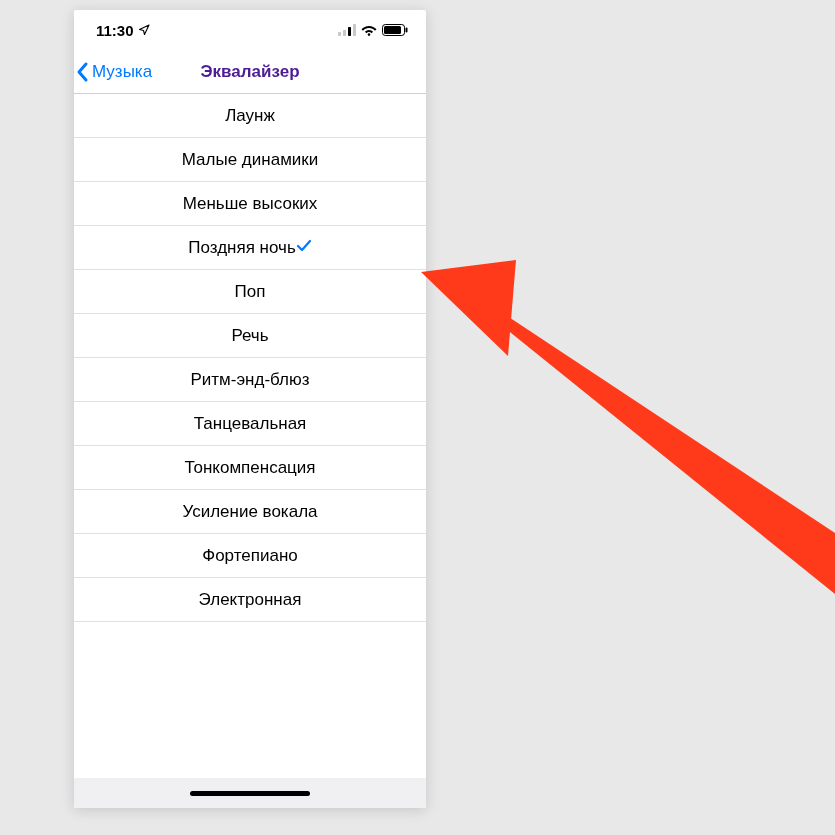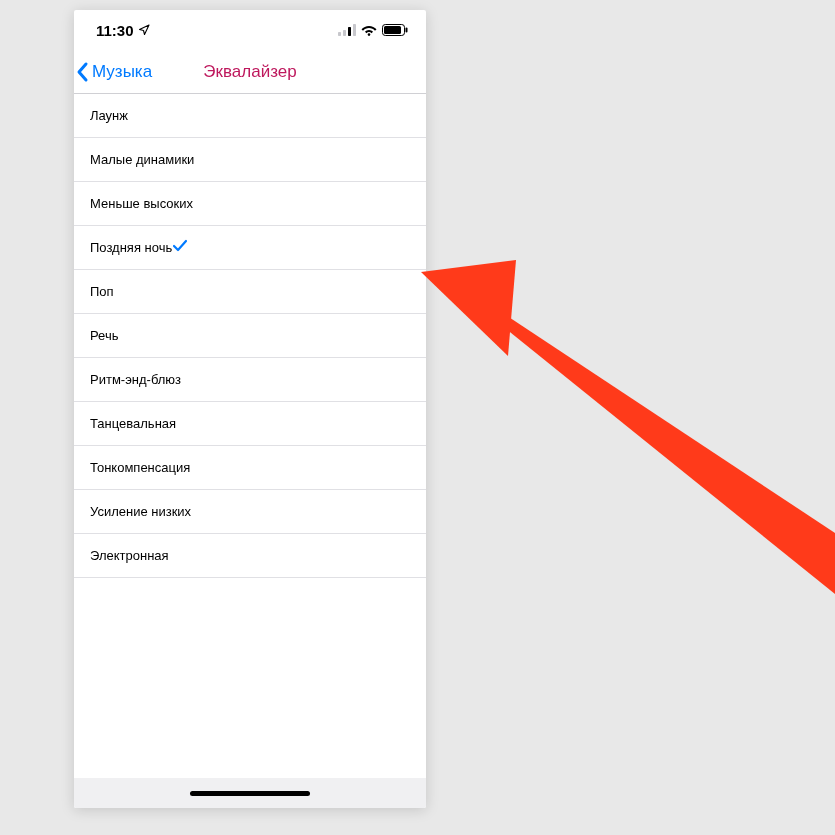--- a/index.html
+++ b/index.html
@@ -55,37 +55,37 @@
     color: #007aff;
     font-size: 17px;
     cursor: pointer;
   }
   .nav-back svg { margin-right: 2px; }
   .nav-title {
     position: absolute;
     left: 50%;
     transform: translateX(-50%);
     font-size: 17px;
-    font-weight: 400;
-    color: #be185d;
+    font-weight: 700;
+    color: #4c1d95;
   }
 
   
   .list {
     flex: 1;
     background: #fff;
   }
   .row {
     height: 44px;
     padding: 0 16px;
     display: flex;
     align-items: center;
-    justify-content: flex-start;
+    justify-content: center;
     border-bottom: 1px solid #e0e0e4;
-    font-size: 13px;
+    font-size: 17px;
     color: #000;
     cursor: pointer;
   }
   .row:last-child { border-bottom: 1px solid #e0e0e4; }
   .checkmark { color: #007aff; }
 
   .list-footer {
     flex: 1;
     background: #f0f0f2;
   }
@@ -180,21 +180,24 @@
     <div class="row">
       <span>Ритм-энд-блюз</span>
     </div>
     <div class="row">
       <span>Танцевальная</span>
     </div>
     <div class="row">
       <span>Тонкомпенсация</span>
     </div>
     <div class="row">
-      <span>Усиление низких</span>
+      <span>Усиление вокала</span>
+    </div>
+    <div class="row">
+      <span>Фортепиано</span>
     </div>
     <div class="row">
       <span>Электронная</span>
     </div>
     <div class="list-footer"></div>
   </div>
 
   <div class="home-indicator-wrap">
     <div class="home-indicator"></div>
   </div>

